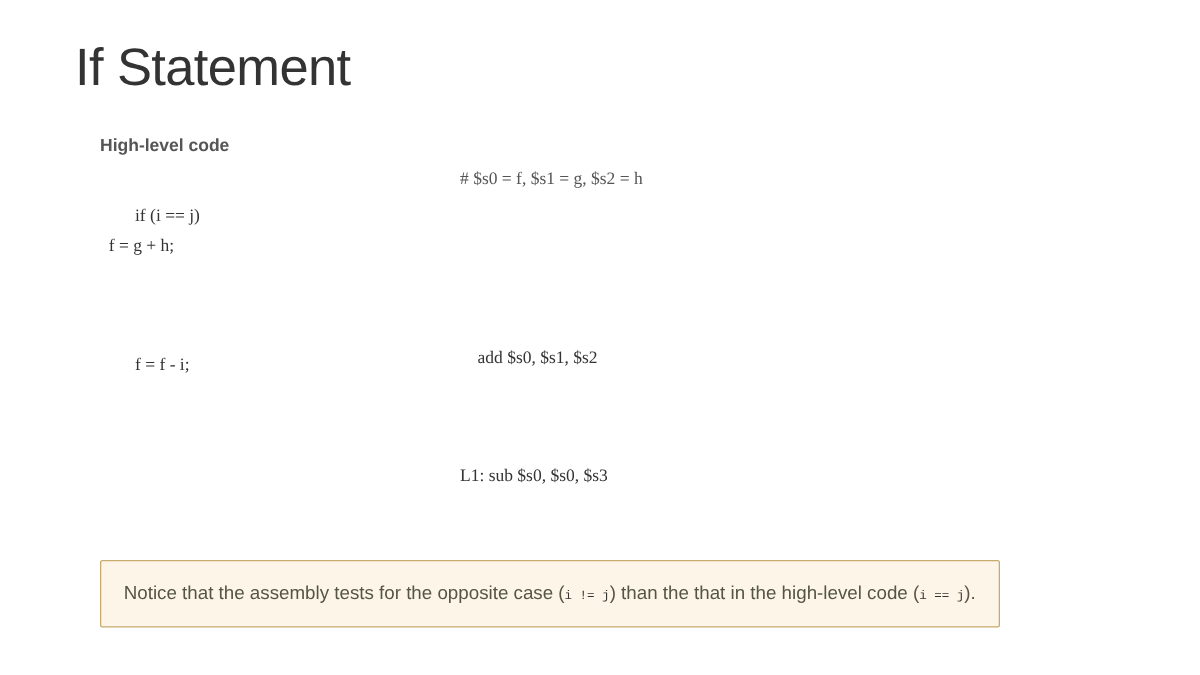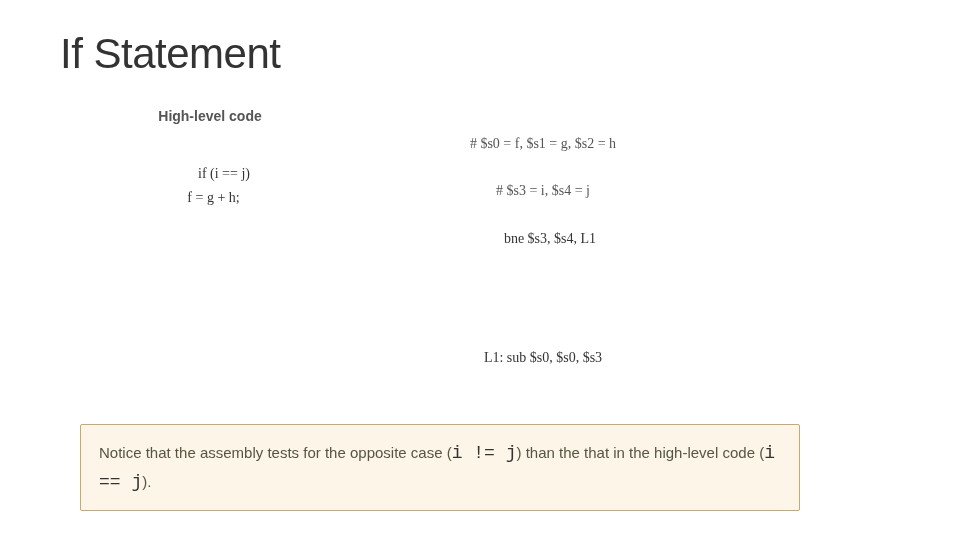--- a/index.html
+++ b/index.html
@@ -28,21 +28,20 @@
       font-weight: 300;
       color: #333333;
       margin-bottom: 30px;
       letter-spacing: -0.5px;
     }
 
     .content-area {
       display: flex;
       gap: 0;
       margin-left: 20px;
-      text-align: center;
     }
 
     .left-col {
       width: 260px;
       flex-shrink: 0;
     }
 
     .right-col {
       flex: 1;
     }
@@ -82,21 +81,21 @@
     }
 
     .notice-text {
       font-size: 15px;
       color: #555544;
       line-height: 1.6;
     }
 
     .notice-text .inline-code {
       font-family: 'Courier New', Courier, monospace;
-      font-size: 18px;
+      font-size: 10px;
       color: #333333;
     }
   </style>
 </head>
 <body>
 
 <div class="page">
 
   <h1 class="title">If Statement</h1>
 
@@ -105,28 +104,32 @@
     <div class="left-col">
       <div class="section-label">High-level code</div>
 
       <div class="code-block">
         <span>if (i == j)
   f = g + h;</span>
       </div>
 
       <div class="divider-row"></div>
 
+      <div class="code-block">
+        <span>f = f - i;</span>
+      </div>
     </div>
 
     <div class="right-col">
 
       <div class="code-block">
         <span class="code-comment"># $s0 = f, $s1 = g, $s2 = h</span><br>
-        <span class="code-comment"># $s3 = i, $s4 = j</span><br>
-        <span>    bne $s3, $s4, L1</span><br>
+        <br>
+        <br>
+        <span>    add $s0, $s1, $s2</span>
       </div>
 
       <div class="divider-row"></div>
 
       <div class="code-block">
         <span>L1: sub $s0, $s0, $s3</span>
       </div>
     </div>
 
   </div>

